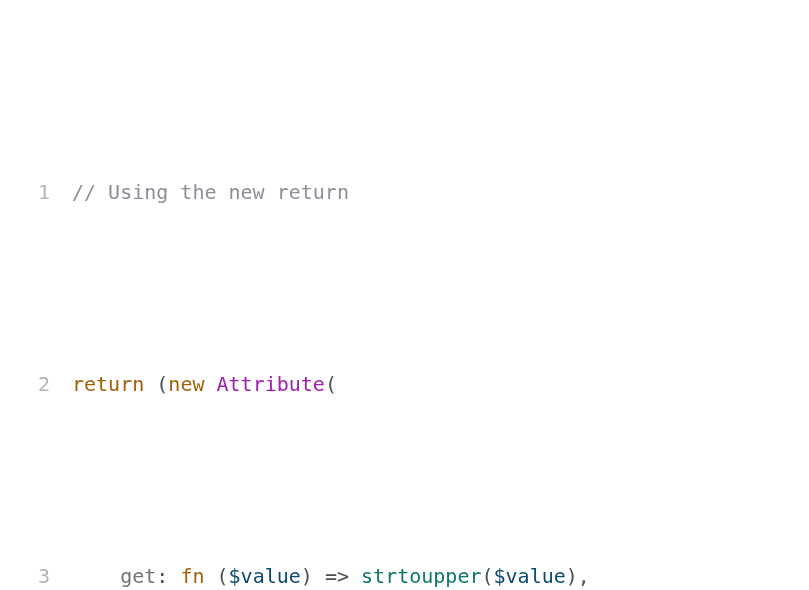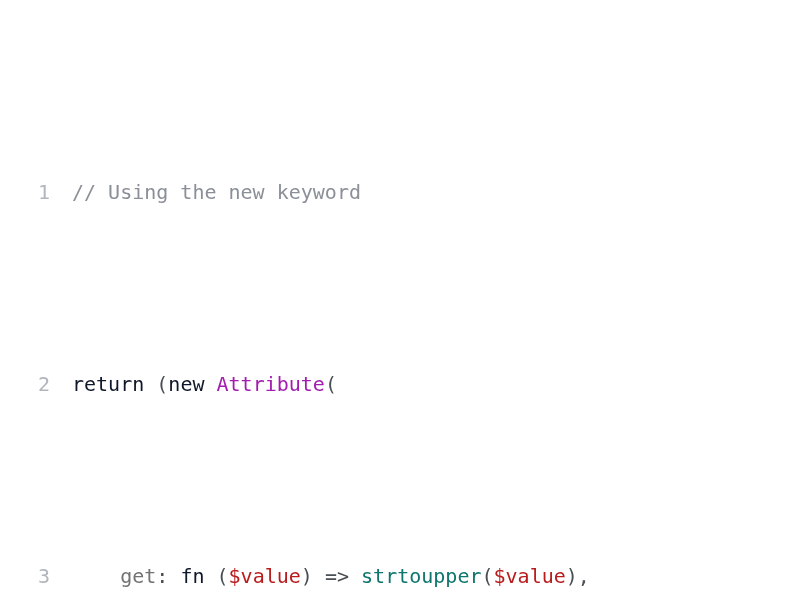--- a/index.html
+++ b/index.html
@@ -27,36 +27,36 @@
     color: #b0b6bd;
     padding-right: 22px;
     user-select: none;
     flex: 0 0 auto;
   }
   .code {
     flex: 1 1 auto;
   }
 
   .c-comment  { color: #8a8f98; }
-  .c-keyword  { color: #0f172a; }
+  .c-keyword  { color: #a16207; }
   .c-class    { color: #a21caf; }
   .c-paramlbl { color: #737373; }
   .c-func     { color: #0f766e; }
-  .c-var      { color: #b91c1c; }
+  .c-var      { color: #0c4a6e; }
   .c-punct    { color: #4a4f55; }
   .c-arrow    { color: #4a4f55; }
 </style>
 </head>
 <body>
 
 <div class="code-block">
 
   <div class="line">
     <span class="gutter">1</span>
-    <span class="code"><span class="c-comment">// Using the new keyword</span></span>
+    <span class="code"><span class="c-comment">// Using the new return</span></span>
   </div>
 
   <div class="line">
     <span class="gutter">2</span>
     <span class="code"><span class="c-keyword">return</span><span class="c-punct"> (</span><span class="c-keyword">new</span><span> </span><span class="c-class">Attribute</span><span class="c-punct">(</span></span>
   </div>
 
   <div class="line">
     <span class="gutter">3</span>
     <span class="code"><span>    </span><span class="c-paramlbl">get</span><span class="c-punct">: </span><span class="c-keyword">fn</span><span> </span><span class="c-punct">(</span><span class="c-var">$value</span><span class="c-punct">)</span><span class="c-arrow"> =&gt; </span><span class="c-func">strtoupper</span><span class="c-punct">(</span><span class="c-var">$value</span><span class="c-punct">)</span><span class="c-punct">,</span></span>

